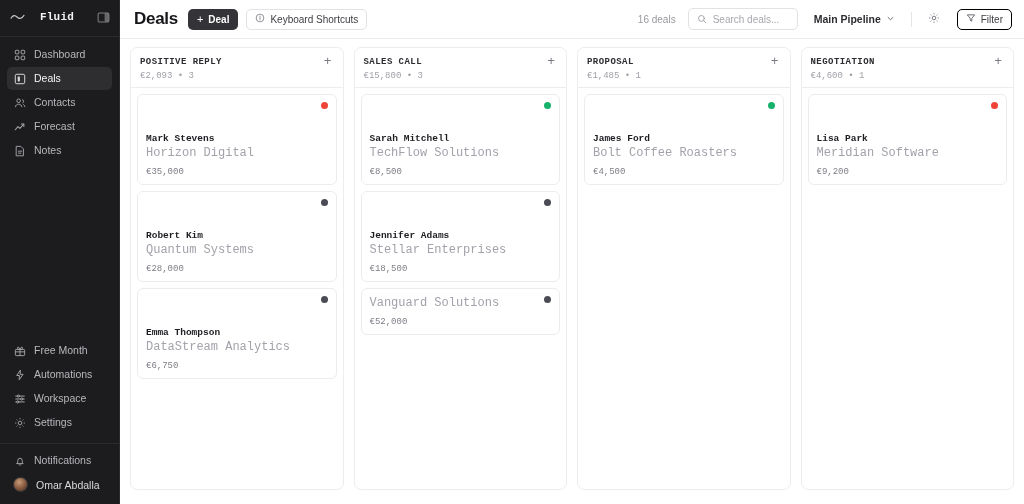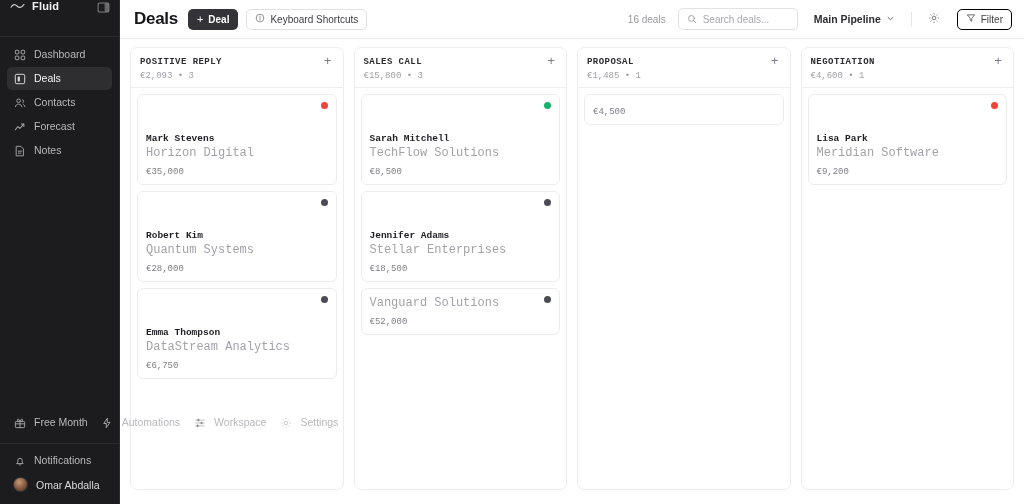--- a/index.html
+++ b/index.html
@@ -14,22 +14,22 @@
   
   .sidebar {
     width: 120px; height: 504px;
     background: #1c1c1e;
     border-right: 1px solid #2b2b2e;
     display: flex; flex-direction: column;
     flex: 0 0 120px;
     position: relative;
   }
   .sb-top {
-    height: 34px; display: flex; 
-    padding: 0 8px 0 10px; gap: 6px;
+    height: 34px; display: flex; align-items: center;
+    padding: 0 8px 0 10px; gap: 14px; font-family: Liberation Mono, monospace;
   }
   .brand-mark { width: 16px; height: 12px; display:flex; align-items:center; justify-content:center; }
   .brand-name {
     color: #f2f2f3; font-size: 11px; font-weight: bold;
     letter-spacing: .2px; flex: 1;
   }
   .collapse-btn {
     width: 15px; height: 15px; display:flex; align-items:center; justify-content:center;
     opacity: .65;
   }
@@ -40,21 +40,21 @@
     display: flex; align-items: center; gap: 8px;
     height: 23px; border-radius: 5px; padding: 0 6px;
     color: #b8b8bd; font-size: 10.5px;
     cursor: pointer;
   }
   .nav-item.active { background: #2e2e31; color: #f4f4f5; }
   .nav-icon { width: 13px; height: 13px; flex: 0 0 13px; display:flex; align-items:center; justify-content:center; opacity:.88; }
   .nav-label { line-height: 1; white-space: nowrap; }
 
   .sb-spacer { flex: 1; }
-  .nav-lower { display:flex; flex-direction:row; padding: 0 7px; gap:1px; }
+  .nav-lower { display:flex; flex-direction:column; padding: 0 7px; gap:1px; }
   .sb-divider2 { height:1px; background:#2b2b2e; margin: 9px 0 5px 0; }
 
   .user-row {
     display:flex; align-items:center; gap:8px;
     height: 25px; padding: 0 6px; margin: 0 7px 7px 7px;
     border-radius: 5px; cursor:pointer;
   }
   .avatar {
     width: 15px; height: 15px; border-radius: 50%;
     background: radial-gradient(circle at 40% 32%, #c79a78 0%, #8d5f44 48%, #432a20 100%);
@@ -82,21 +82,21 @@
   .btn-deal .plus { font-size: 11px; font-weight: normal; line-height: 1; }
   .btn-ks {
     margin-left: 8px; height: 21px; display:flex; align-items:center; gap:5px;
     border: 1px solid #e2e2e5; border-radius: 5px; padding: 0 8px;
     font-size: 10px; color: #3d3d42; background:#fff; cursor:pointer;
   }
   .topbar-right { margin-left:auto; display:flex; align-items:center; gap:12px; }
   .deals-count { font-size: 10px; color: #98989f; }
   .search-wrap {
     display:flex; align-items:center; gap:6px;
-    width: 120px; height: 22px;
+    width: 110px; height: 22px;
     border: 1px solid #e2e2e5; border-radius: 5px;
     padding: 0 8px; background:#fff;
   }
   .search-input {
     border:0; outline:0; font-size:10px; color:#3d3d42; width:100%;
     font-family: "Liberation Sans", sans-serif; background:transparent;
   }
   .search-input::placeholder { color:#a7a7ae; }
   .pipeline-sel {
     display:flex; align-items:center; gap:5px;
@@ -466,20 +466,27 @@
           <div class="col-head-row">
             <span class="col-title">PROPOSAL</span>
             <span class="col-add">+</span>
           </div>
           <div class="col-sub">€1,485 • 1</div>
         </div>
         <div class="col-sep"></div>
         <div class="col-body">
 
           <div class="card">
+            <div class="card-top">
+              <div class="card-texts">
+                <div class="card-name">James Ford</div>
+                <div class="card-company">Bolt Coffee Roasters</div>
+              </div>
+              <span class="dot" style="background:#17b26a"></span>
+            </div>
             <div class="card-amount">€4,500</div>
           </div>
 
         </div>
       </div>
 
       <div class="column">
         <div class="col-head">
           <div class="col-head-row">
             <span class="col-title">NEGOTIATION</span>

